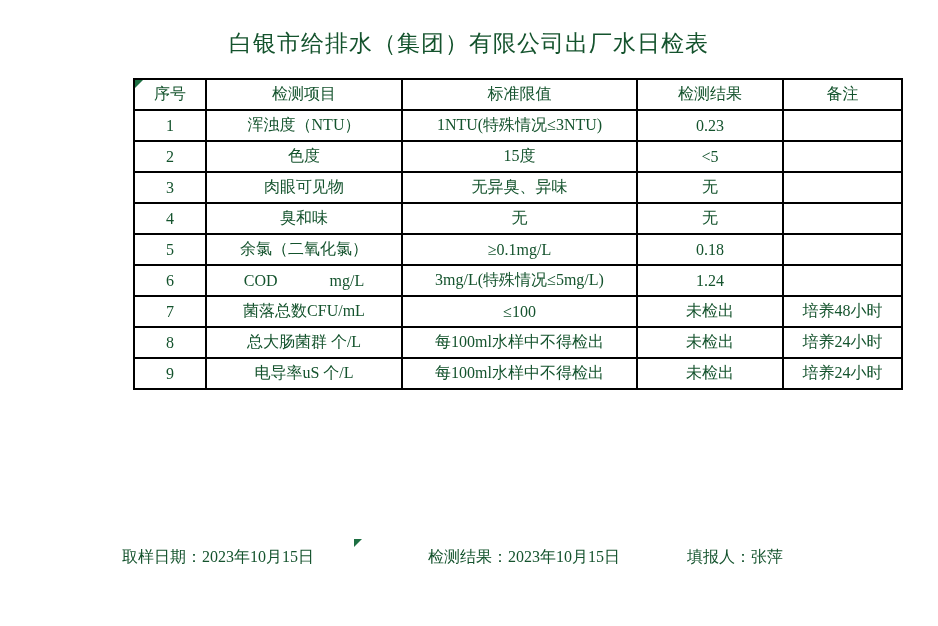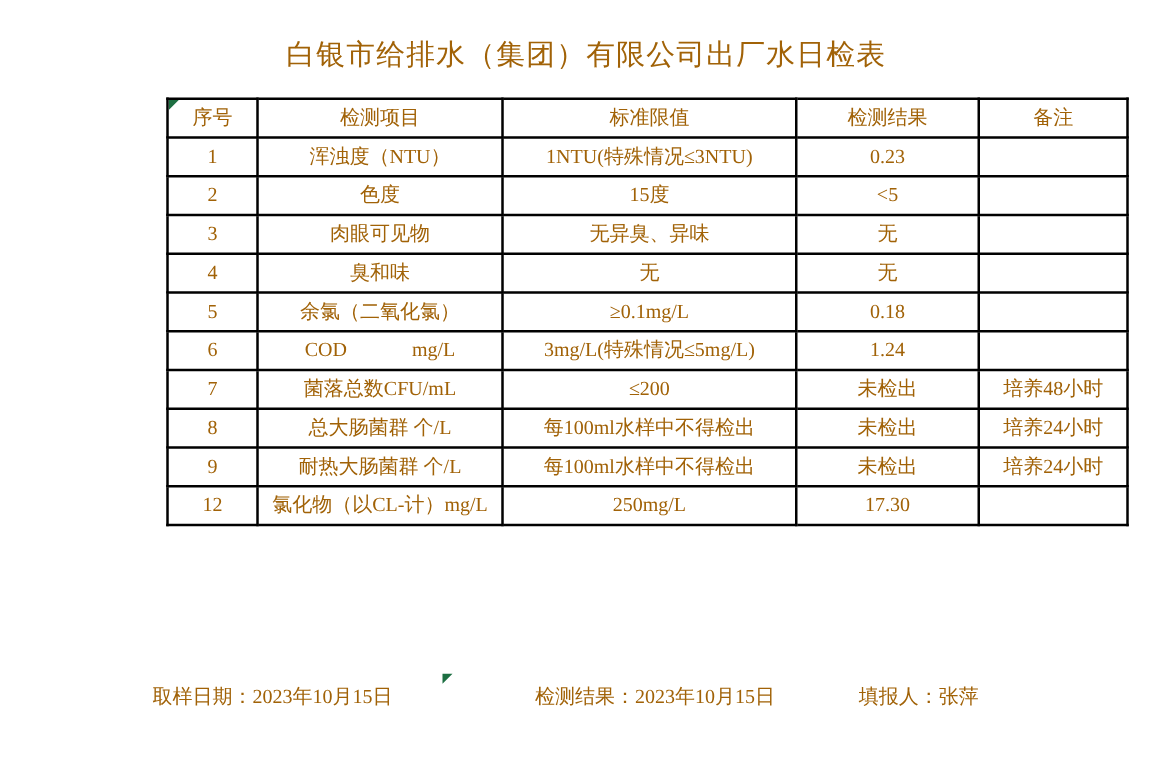--- a/index.html
+++ b/index.html
@@ -2,21 +2,21 @@
 <html><head>
 <meta charset="utf-8">
 <style>
   html, body { margin: 0; padding: 0; background: #fff; }
   .page {
     position: relative;
     width: 938px;
     height: 626px;
     background: #ffffff;
     font-family: "Liberation Serif", "DejaVu Serif", serif;
-    color: #a16207;
+    color: #14532d;
     overflow: hidden;
   }
   .doc-title {
     position: absolute;
     top: 28px;
     left: 0;
     width: 938px;
     text-align: center;
     font-size: 23px;
     font-weight: normal;
@@ -158,44 +158,37 @@
           <tr>
       <td>6</td>
       <td>COD             mg/L</td>
       <td>3mg/L(特殊情况≤5mg/L)</td>
       <td>1.24</td>
       <td></td>
     </tr>
           <tr>
       <td>7</td>
       <td>菌落总数CFU/mL</td>
-      <td>≤200</td>
+      <td>≤100</td>
       <td>未检出</td>
       <td>培养48小时</td>
     </tr>
           <tr>
       <td>8</td>
       <td>总大肠菌群 个/L</td>
       <td>每100ml水样中不得检出</td>
       <td>未检出</td>
       <td>培养24小时</td>
     </tr>
           <tr>
       <td>9</td>
-      <td>耐热大肠菌群 个/L</td>
+      <td>电导率uS 个/L</td>
       <td>每100ml水样中不得检出</td>
       <td>未检出</td>
       <td>培养24小时</td>
-    </tr>
-          <tr>
-      <td>12</td>
-      <td>氯化物（以CL-计）mg/L</td>
-      <td>250mg/L</td>
-      <td>17.30</td>
-      <td></td>
     </tr>
         </tbody>
     </table>
     <div class="bottom-marker"></div>
   </div>
 
   <div class="footer-line">
     <span class="sampling">取样日期：2023年10月15日</span>
     <span class="testing">检测结果：2023年10月15日</span>
     <span class="reporter">填报人：张萍</span>

